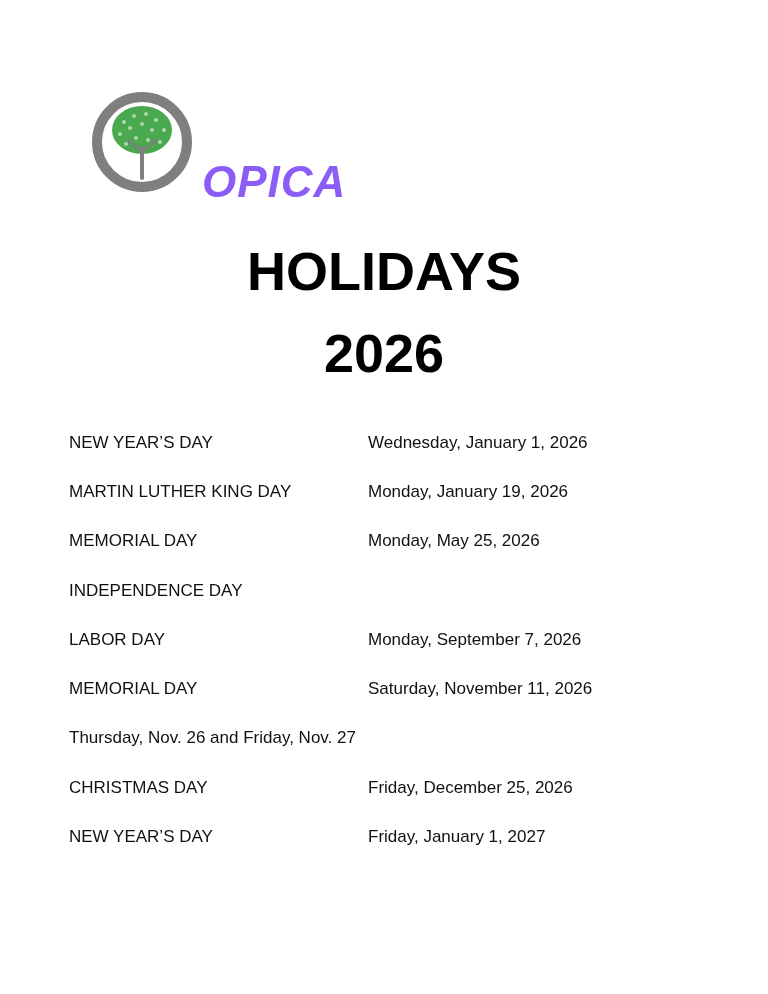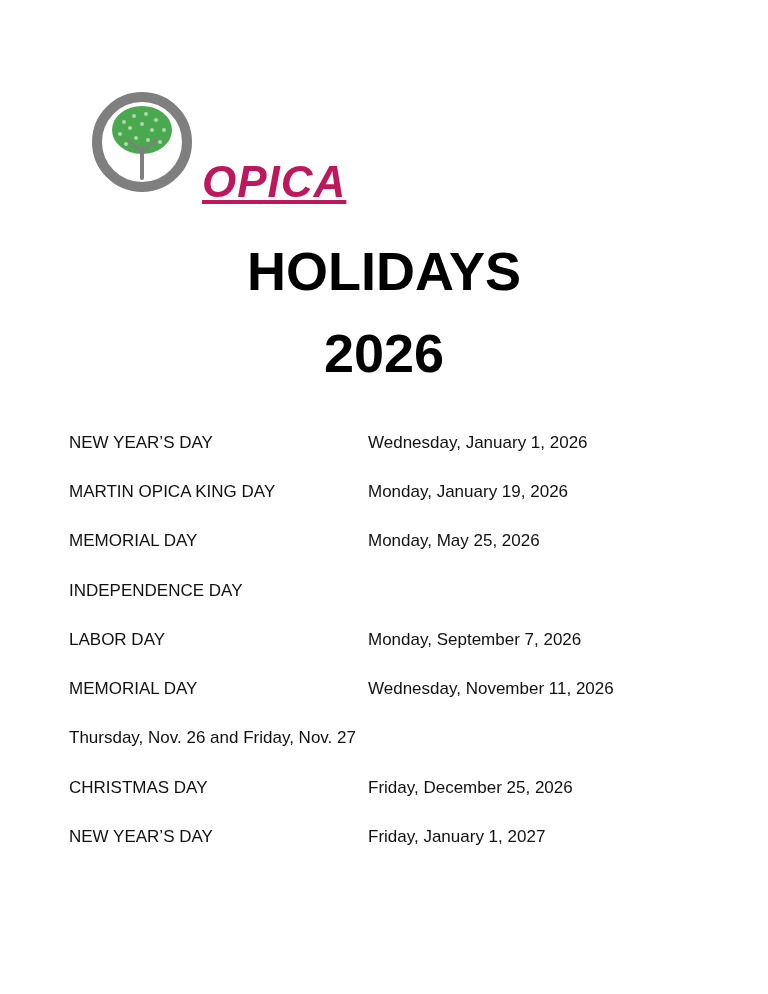--- a/index.html
+++ b/index.html
@@ -2,21 +2,21 @@
 <html><head>
   <meta charset="utf-8">
   <style>
     html, body { margin: 0; padding: 0; background: #ffffff; }
     body { width: 768px; height: 994px; position: relative; overflow: hidden; }
     .logo { position: absolute; left: 88px; top: 88px; width: 280px; height: 120px; }
     .logo-ring { position: absolute; left: 2px; top: 2px; width: 104px; height: 104px; }
     .logo-text {
       position: absolute; left: 114px; top: 72px;
       font-family: "Liberation Sans", sans-serif; font-weight: bold; font-style: italic;
-      font-size: 44px; letter-spacing: 1px; color: #be185d; line-height: 1; text-decoration: underline;
+      font-size: 44px; letter-spacing: 1px; color: #8b5cf6; line-height: 1;
     }
     .title {
       position: absolute; left: 0; width: 768px; text-align: center;
       font-family: "Liberation Sans", sans-serif; font-weight: bold; color: #000;
       font-size: 54px; line-height: 1;
     }
     .title.t1 { top: 244px; }
     .title.t2 { top: 326px; }
     .rows { position: absolute; left: 69px; top: 418px; width: 640px; }
     .row { height: 49.3px; display: flex; align-items: center;
@@ -59,37 +59,37 @@
 
 <div class="title t1">HOLIDAYS</div>
 <div class="title t2">2026</div>
 
 <div class="rows">
   <div class="row">
     <span class="name">NEW YEAR’S DAY</span>
     <span class="date">Wednesday, January 1, 2026</span>
   </div>
   <div class="row">
-    <span class="name">MARTIN OPICA KING DAY</span>
+    <span class="name">MARTIN LUTHER KING DAY</span>
     <span class="date">Monday, January 19, 2026</span>
   </div>
   <div class="row">
     <span class="name">MEMORIAL DAY</span>
     <span class="date">Monday, May 25, 2026</span>
   </div>
   <div class="row">
     <span class="name">INDEPENDENCE DAY</span>
   </div>
   <div class="row">
     <span class="name">LABOR DAY</span>
     <span class="date">Monday, September 7, 2026</span>
   </div>
   <div class="row">
     <span class="name">MEMORIAL DAY</span>
-    <span class="date">Wednesday, November 11, 2026</span>
+    <span class="date">Saturday, November 11, 2026</span>
   </div>
   <div class="row">
     <span class="date">Thursday, Nov. 26 and Friday, Nov. 27</span>
   </div>
   <div class="row">
     <span class="name">CHRISTMAS DAY</span>
     <span class="date">Friday, December 25, 2026</span>
   </div>
   <div class="row">
     <span class="name">NEW YEAR’S DAY</span>

